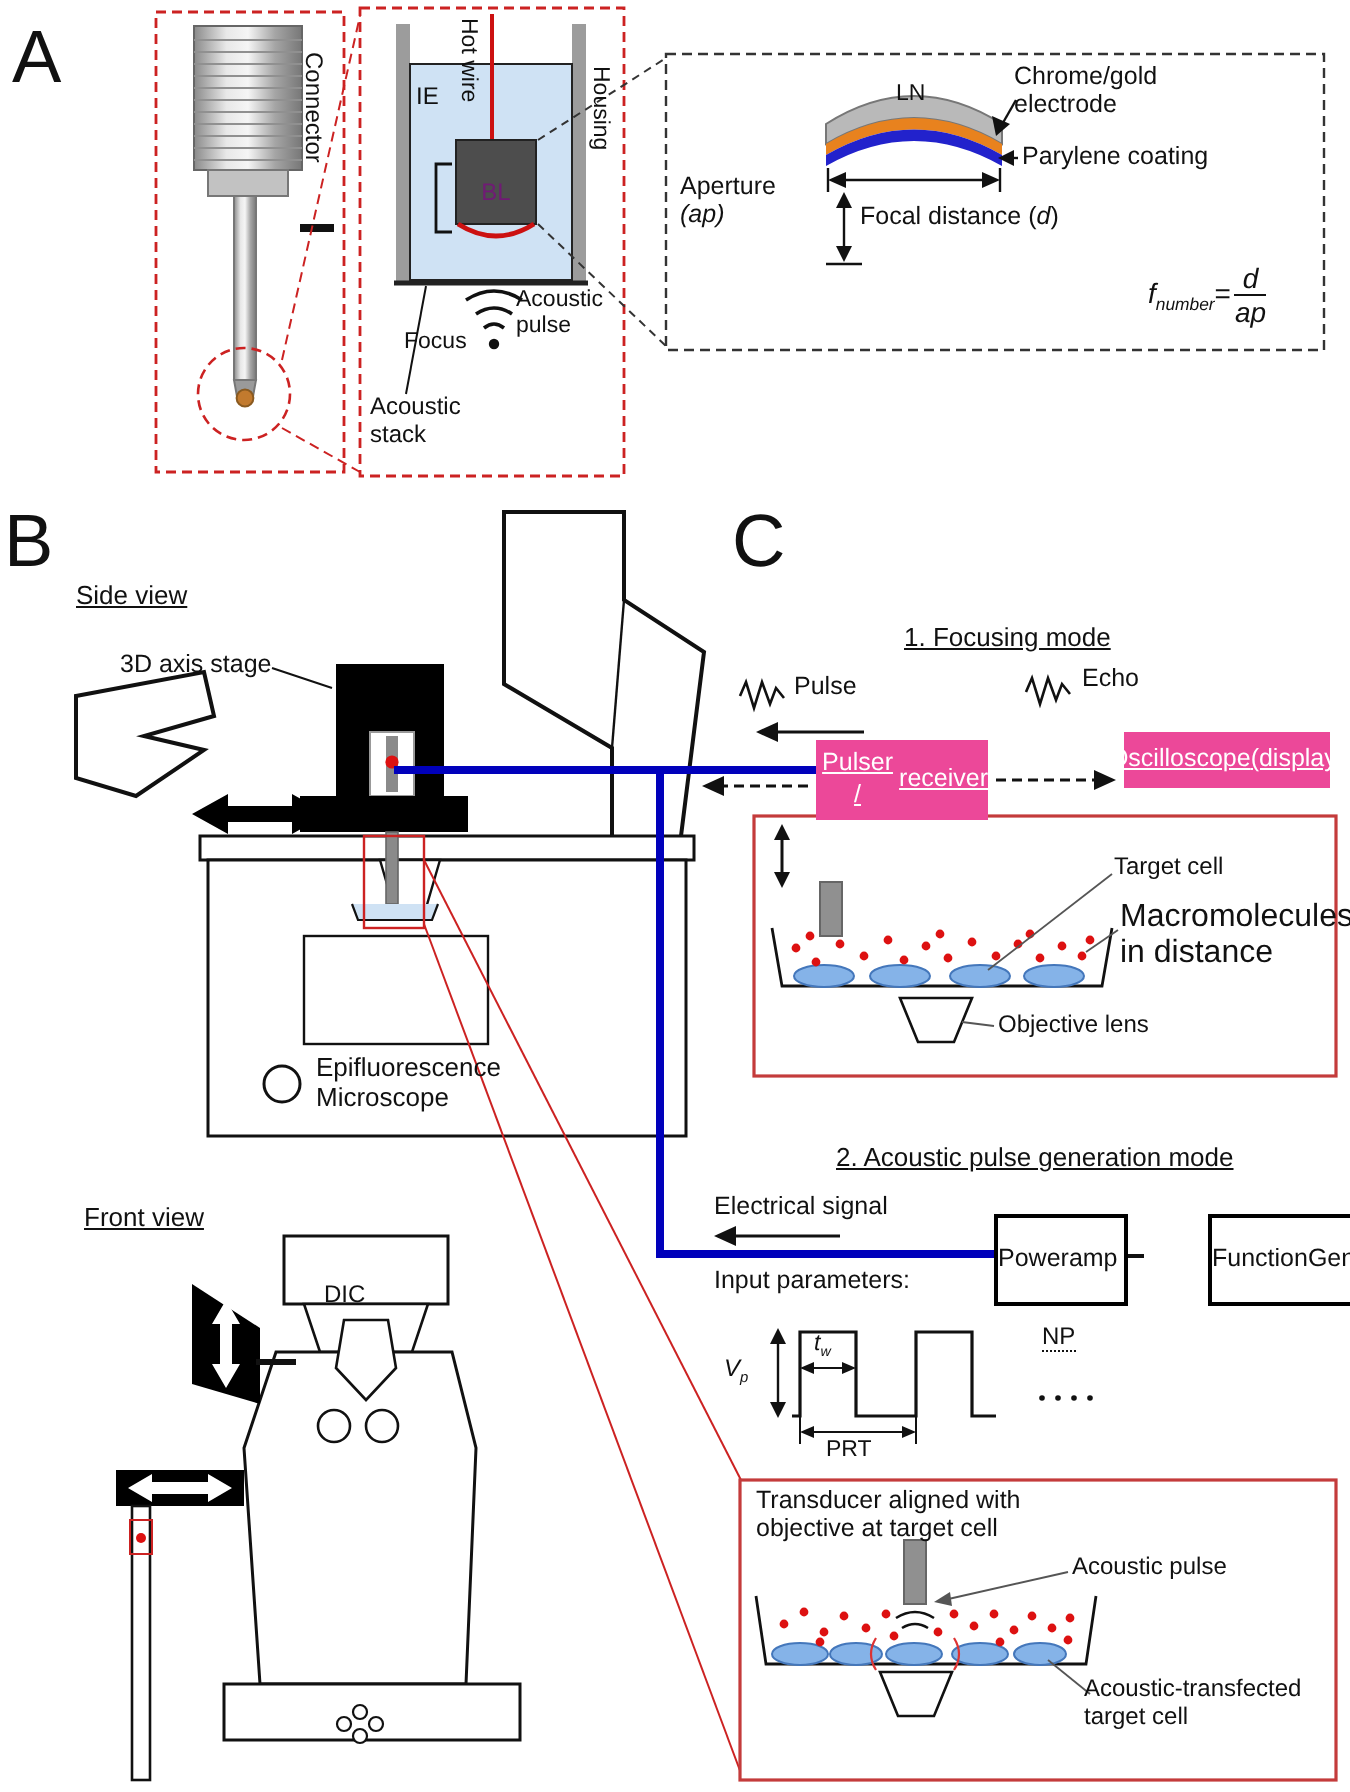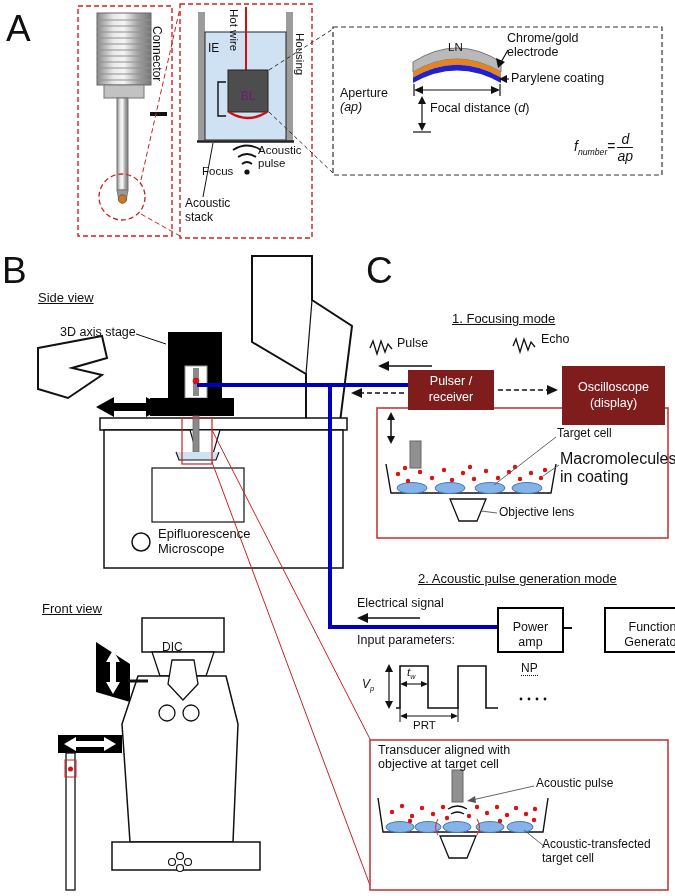--- a/index.html
+++ b/index.html
@@ -6,24 +6,24 @@
   .canvas{position:relative;width:675px;height:896px;background:#fff;
     font-family:"Liberation Sans",sans-serif;color:#111;overflow:hidden;}
   svg.art{position:absolute;left:0;top:0;}
   .label{position:absolute;font-size:12.5px;line-height:1.15;white-space:nowrap;z-index:5;}
   .label span.line{display:block;}
   .panel-letter{font-size:37px;}
   .vert{writing-mode:vertical-rl;}
   .ul{text-decoration:underline;}
   .it{font-style:italic;}
   sub{font-size:0.62em;margin-top:31px;}
-  .box-black{position:absolute;background:#7f1d1d;color:#fff;display:flex;flex-direction:column;
-    align-items:center;justify-content:center;text-align:center;font-size:12.5px;line-height:1.25;z-index:5;}
-  .box-white{position:absolute;background:#fff;border:2px solid #000;display:flex;flex-direction:column;
-    align-items:center;justify-content:flex-end;text-align:center;font-size:12.5px;line-height:1.25;z-index:5;}
+  .box-black{position:absolute;background:#ec4899;color:#fff;display:flex;
+    align-items:center;justify-content:center;text-align:center;font-size:12.5px;line-height:1.25;z-index:5;text-decoration:underline;}
+  .box-white{position:absolute;background:#fff;border:2px solid #000;display:flex;
+    align-items:center;justify-content:flex-start;text-align:center;font-size:12.5px;line-height:1.25;z-index:5;}
   .frac{display:inline-block;text-align:center;vertical-align:middle;margin-left:2px;}
   .frac .num{display:block;border-bottom:1.3px solid #111;padding:0 3px;}
   .frac .den{display:block;}
   .np{border-bottom:1.5px dotted #111;}
 </style>
 </head>
 <body>
 
 <div class="canvas">
 
@@ -306,28 +306,28 @@
 <div class="label" style="left:162px;top:641px;font-size:12px">DIC</div>
 
 <div class="label panel-letter" style="left:366px;top:250px">C</div>
 <div class="label ul" style="left:452px;top:312px;font-size:13px">1. Focusing mode</div>
 <div class="label" style="left:397px;top:336px">Pulse</div>
 <div class="label" style="left:541px;top:332px">Echo</div>
 <div class="box-black" style="left:408px;top:370px;width:86px;height:40px">
   <span>Pulser /</span>
   <span>receiver</span>
 </div>
-<div class="box-black" style="left:562px;top:366px;width:103px;height:59px">
+<div class="box-black" style="left:562px;top:366px;width:103px;height:28px">
   <span>Oscilloscope</span>
   <span>(display)</span>
 </div>
 <div class="label" style="left:557px;top:427px;font-size:12px">Target cell</div>
 <div class="label" style="left:560px;top:450px;font-size:16px">
   <span class="line">Macromolecules</span>
-  <span class="line">in coating</span>
+  <span class="line">in distance</span>
 </div>
 <div class="label" style="left:499px;top:506px;font-size:12px">Objective lens</div>
 <div class="label ul" style="left:418px;top:572px;font-size:13px">2. Acoustic pulse generation mode</div>
 <div class="label" style="left:357px;top:596px">Electrical signal</div>
 <div class="box-white" style="left:497px;top:607px;width:63px;height:42px">
   <span>Power</span>
   <span>amp</span>
 </div>
 <div class="box-white" style="left:604px;top:607px;width:93px;height:42px">
   <span>Function</span>

